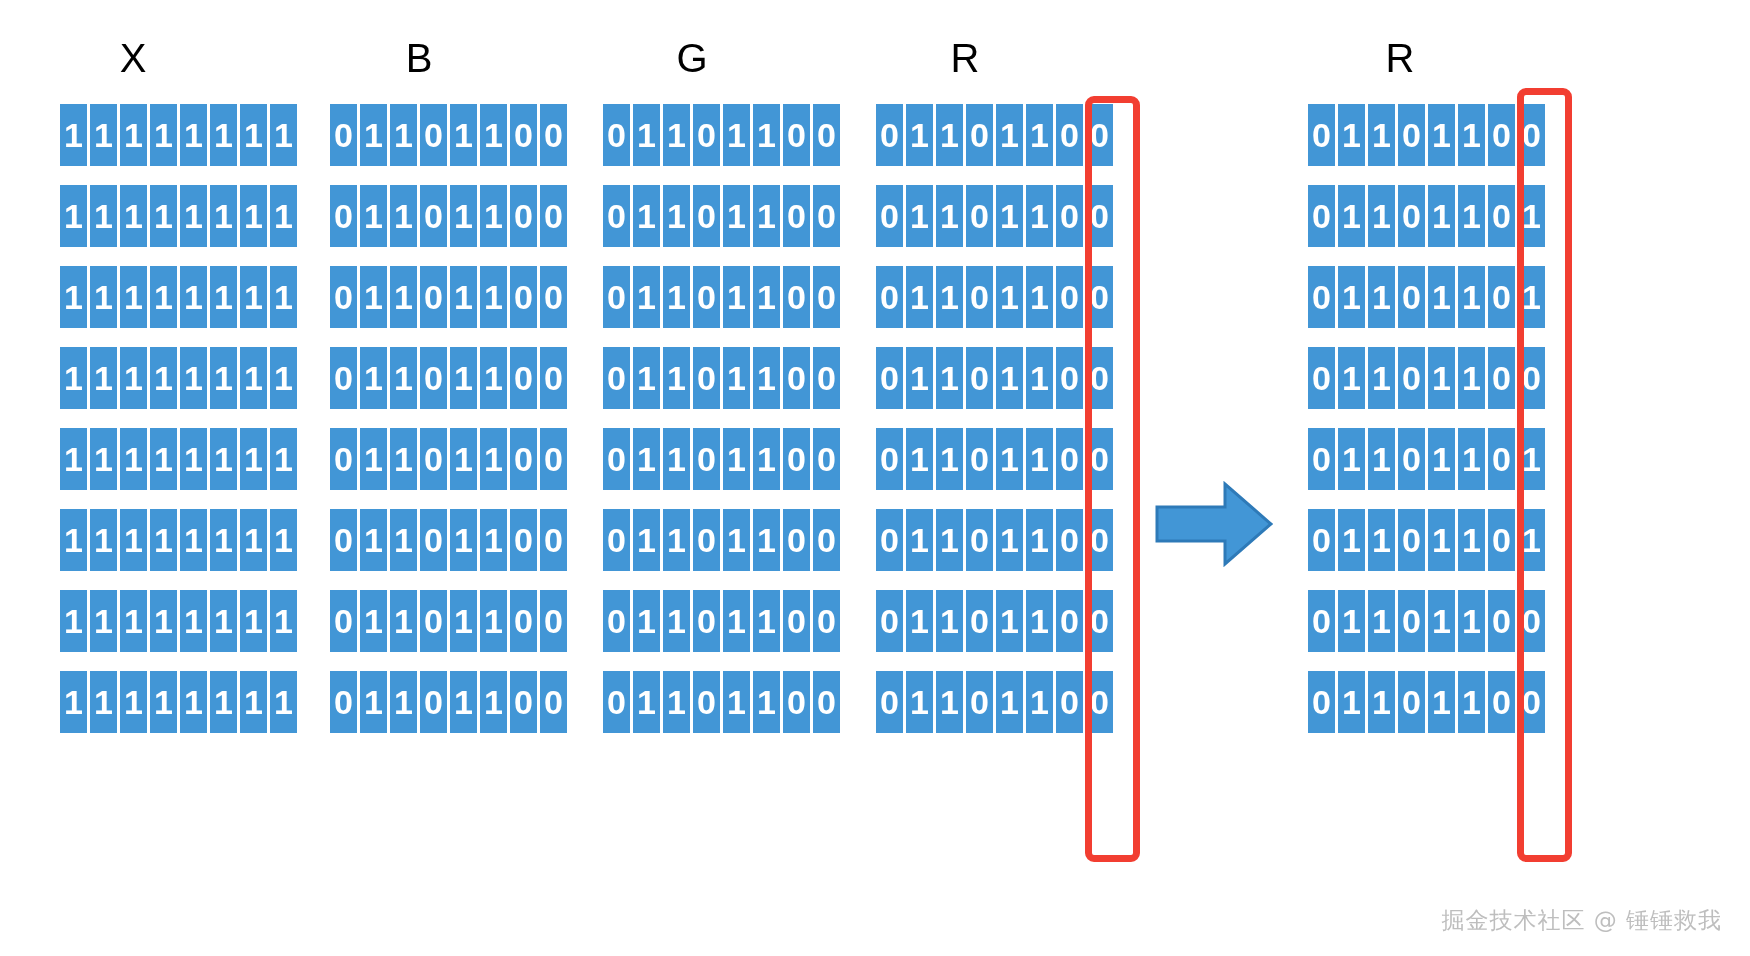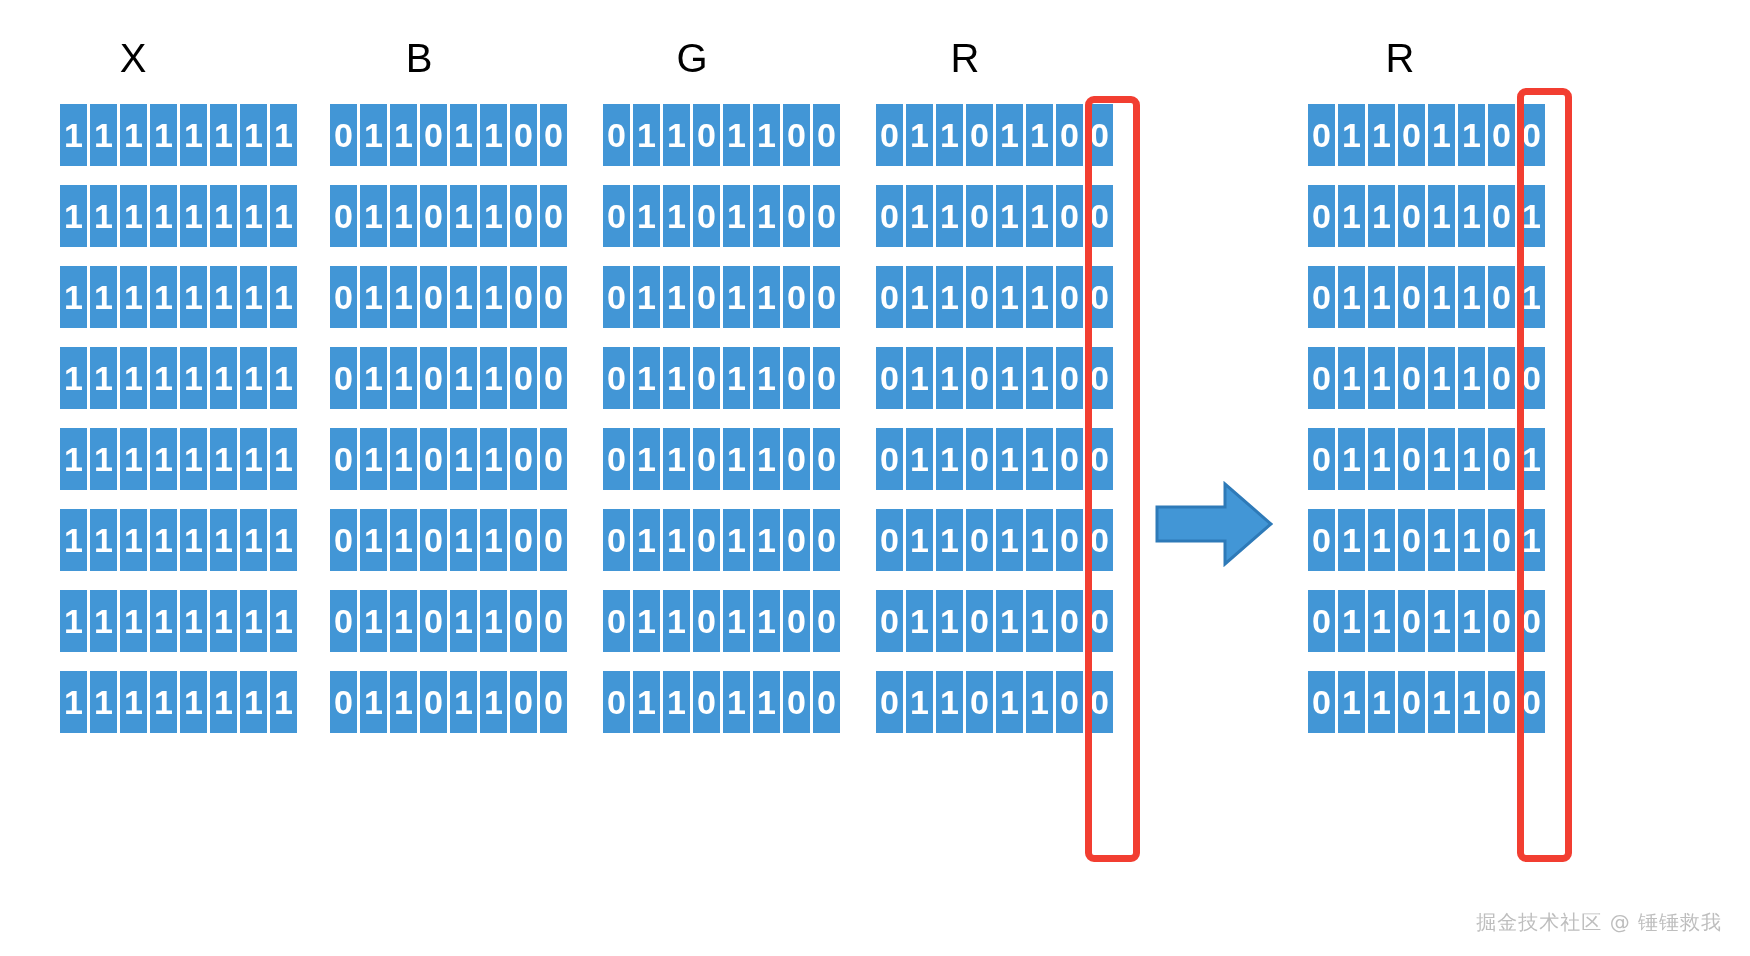--- a/index.html
+++ b/index.html
@@ -77,21 +77,21 @@
     top: 481px;
     width: 118px;
     height: 86px;
   }
 
   
   .watermark {
     position: absolute;
     right: 28px;
     bottom: 20px;
-    font-size: 20px;
+    font-size: 23px;
     color: #BEBEBE;
     letter-spacing: 1px;
     white-space: nowrap;
     font-family: "DejaVu Sans", sans-serif;
     margin-top: 48px;
   }
 </style>
 </head>
 <body>
 

